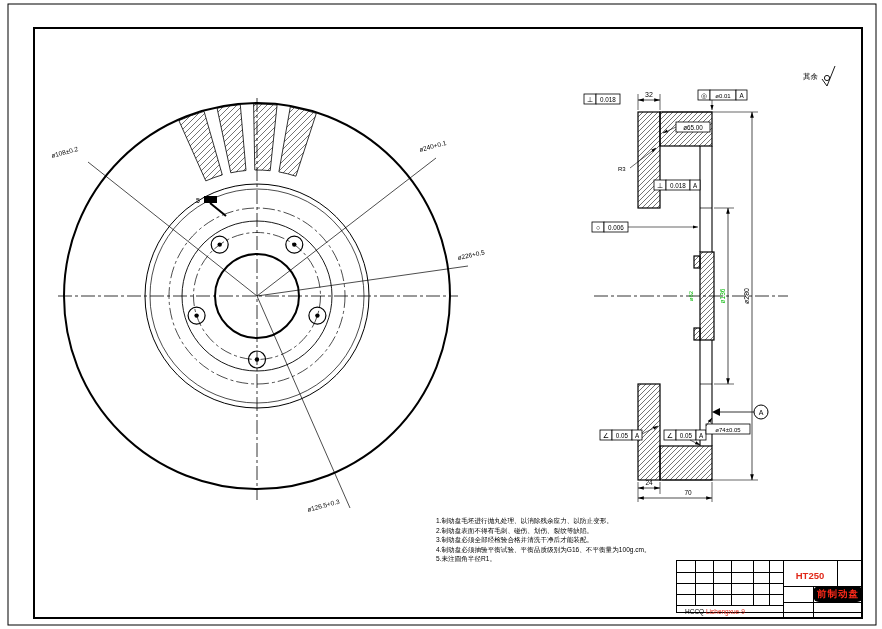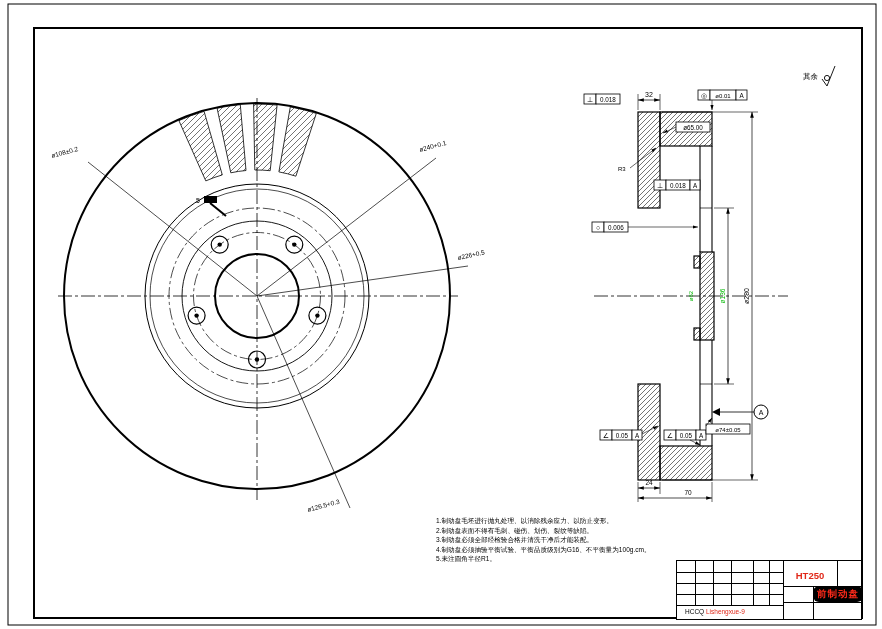--- a/index.html
+++ b/index.html
@@ -8,21 +8,21 @@
          font-family:"Liberation Sans", sans-serif; }
   .abs { position:absolute; }
   svg { position:absolute; left:0; top:0; }
   svg text { font-family:"Liberation Sans", sans-serif; fill:#000; }
   .txt-green { fill:#00b800; }
   
   .techreq { left:436px; top:516px; width:214px; color:#000; }
   .tr-title { text-align:center; font-size:11px; letter-spacing:4px; margin-bottom:3px; }
   .tr-item { font-size:6.6px; line-height:9.6px; white-space:nowrap; }
   
-  .titleblock { left:676px; top:560px; width:186px; height:60px; border:1.6px solid #000; background:#fff; }
+  .titleblock { left:676px; top:560px; width:186px; height:53px; border:1.6px solid #000; background:#fff; }
   .tb-ln { position:absolute; background:#000; }
   .tb-h { height:1px; }
   .tb-v { width:1px; }
   .tb-mat { position:absolute; left:106px; top:5px; width:54px; height:19px; line-height:19px;
             text-align:center; color:#e02718; font-weight:bold; font-size:9.5px; }
   .tb-name { position:absolute; left:136px; top:25px; width:50px; height:16px; line-height:16px;
              background:#000; color:#ff2a1a; font-weight:bold; font-size:9.5px; text-align:center; letter-spacing:1px;border-radius:6px; }
   .tb-foot { position:absolute; left:8px; top:47px; font-size:6.5px; white-space:nowrap; }
   .tb-foot .red { color:#e02718; }
 </style>

